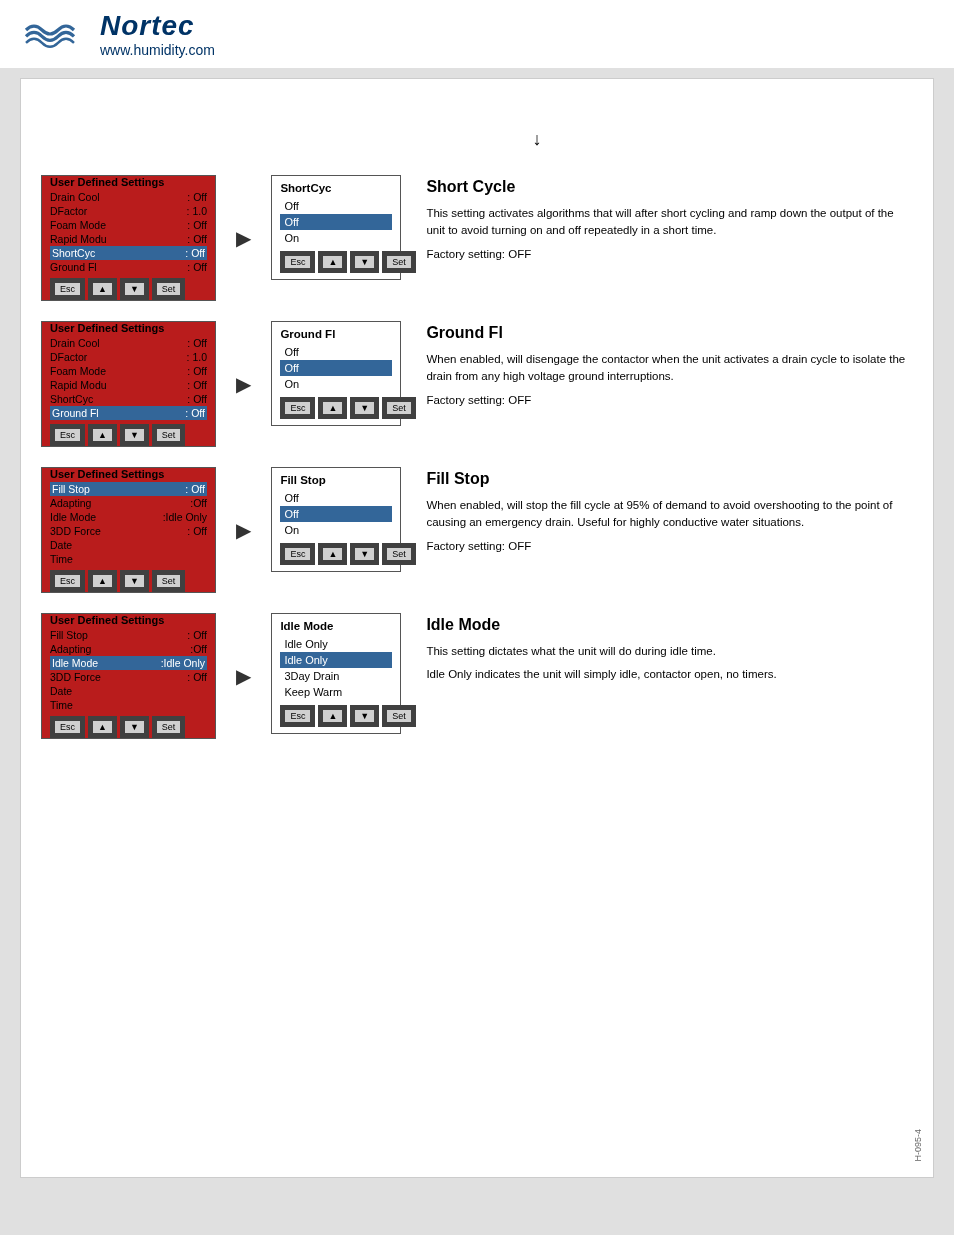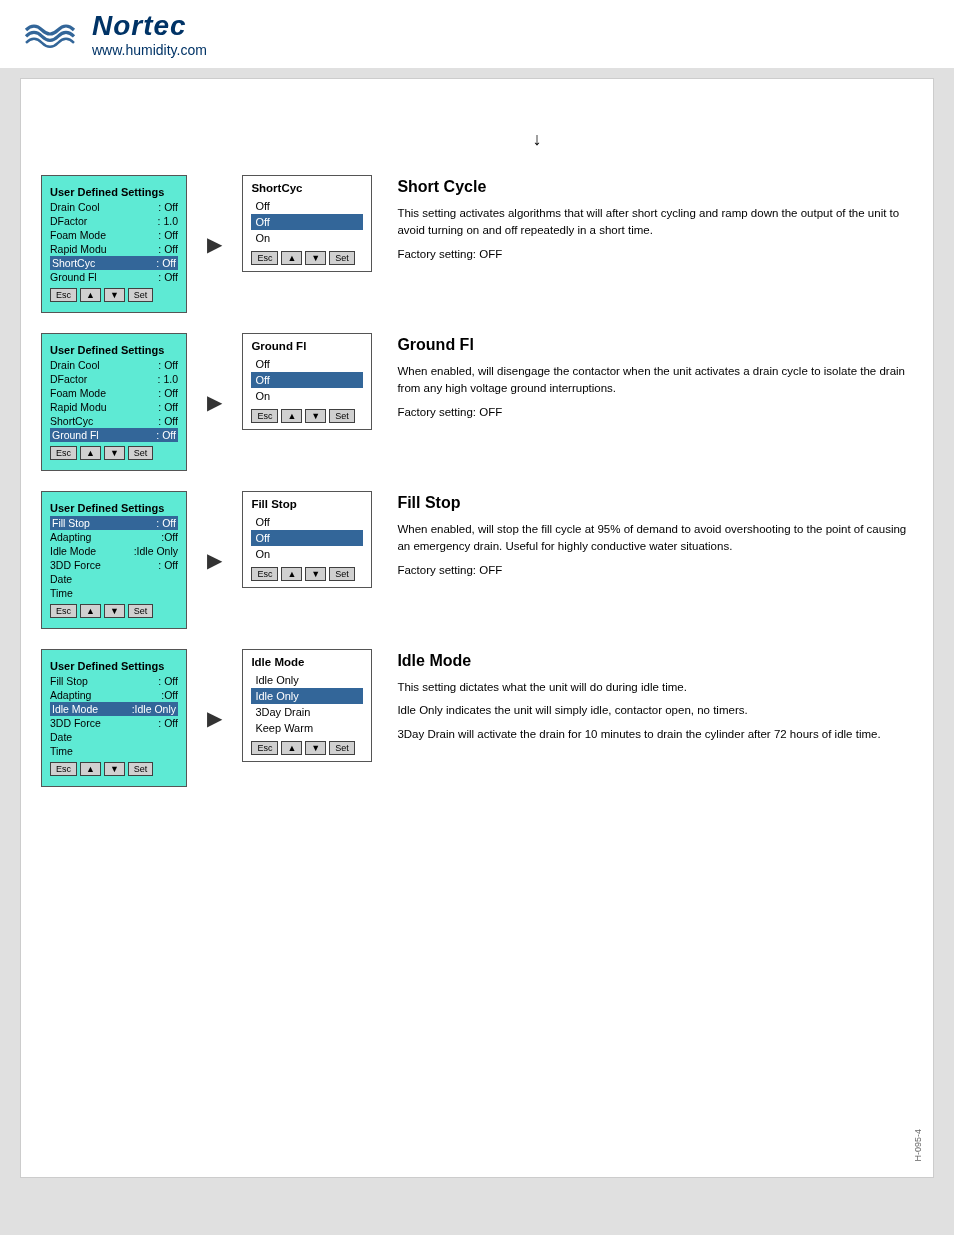--- a/index.html
+++ b/index.html
@@ -14,21 +14,21 @@
       background: white;
       padding: 10px 20px;
       display: flex;
       align-items: center;
       gap: 10px;
     }
 
     .logo-container {
       display: flex;
       align-items: center;
-      gap: 12px;
+      gap: 20px;
     }
 
     .logo-waves {
       width: 60px;
       height: 40px;
     }
 
     .logo-text-area {
       display: flex;
       flex-direction: column;
@@ -74,23 +74,23 @@
     .arrow-down {
       text-align: center;
       font-size: 18px;
       margin-bottom: 5px;
       margin-left: 120px;
     }
 
     
     .device-screen {
       border: 1px solid #555;
-      background: #5eead4;
-      width: 146px;
-      padding: 10px 8px;
+      background: #b91c1c;
+      width: 175px;
+      padding: 0 8px;
       font-size: 10.5px;
       flex-shrink: 0;
     }
 
     .device-screen .screen-title {
       font-weight: bold;
       font-size: 11px;
       margin-bottom: 2px;
     }
 
@@ -107,21 +107,21 @@
       padding: 1px 2px;
     }
 
     .device-screen .screen-buttons {
       display: flex;
       gap: 3px;
       margin-top: 4px;
     }
 
     .device-btn {
-      border: 1px solid #404040;
+      border: 5px solid #404040;
       background: #d0d0d0;
       font-size: 9px;
       padding: 1px 5px;
       cursor: pointer;
     }
 
     
     .selection-box {
       border: 1px solid #555;
       background: white;
@@ -437,20 +437,19 @@
           <button class="device-btn">▲</button>
           <button class="device-btn">▼</button>
           <button class="device-btn">Set</button>
         </div>
       </div>
 
       <div class="description">
         <div class="desc-title">Idle Mode</div>
         <div class="desc-text">This setting dictates what the unit will do during idle time.</div>
         <div class="desc-text">Idle Only indicates the unit will simply idle, contactor open, no timers.</div>
-        <div class="desc-text">3Day Drain will activate the drain for 10 minutes to drain the cylinder after 72 hours of idle time.</div>
       </div>
     </div>
 
   </div>
 
   <div class="page-number">H-095-4</div>
 </div>
 
 </body></html>

